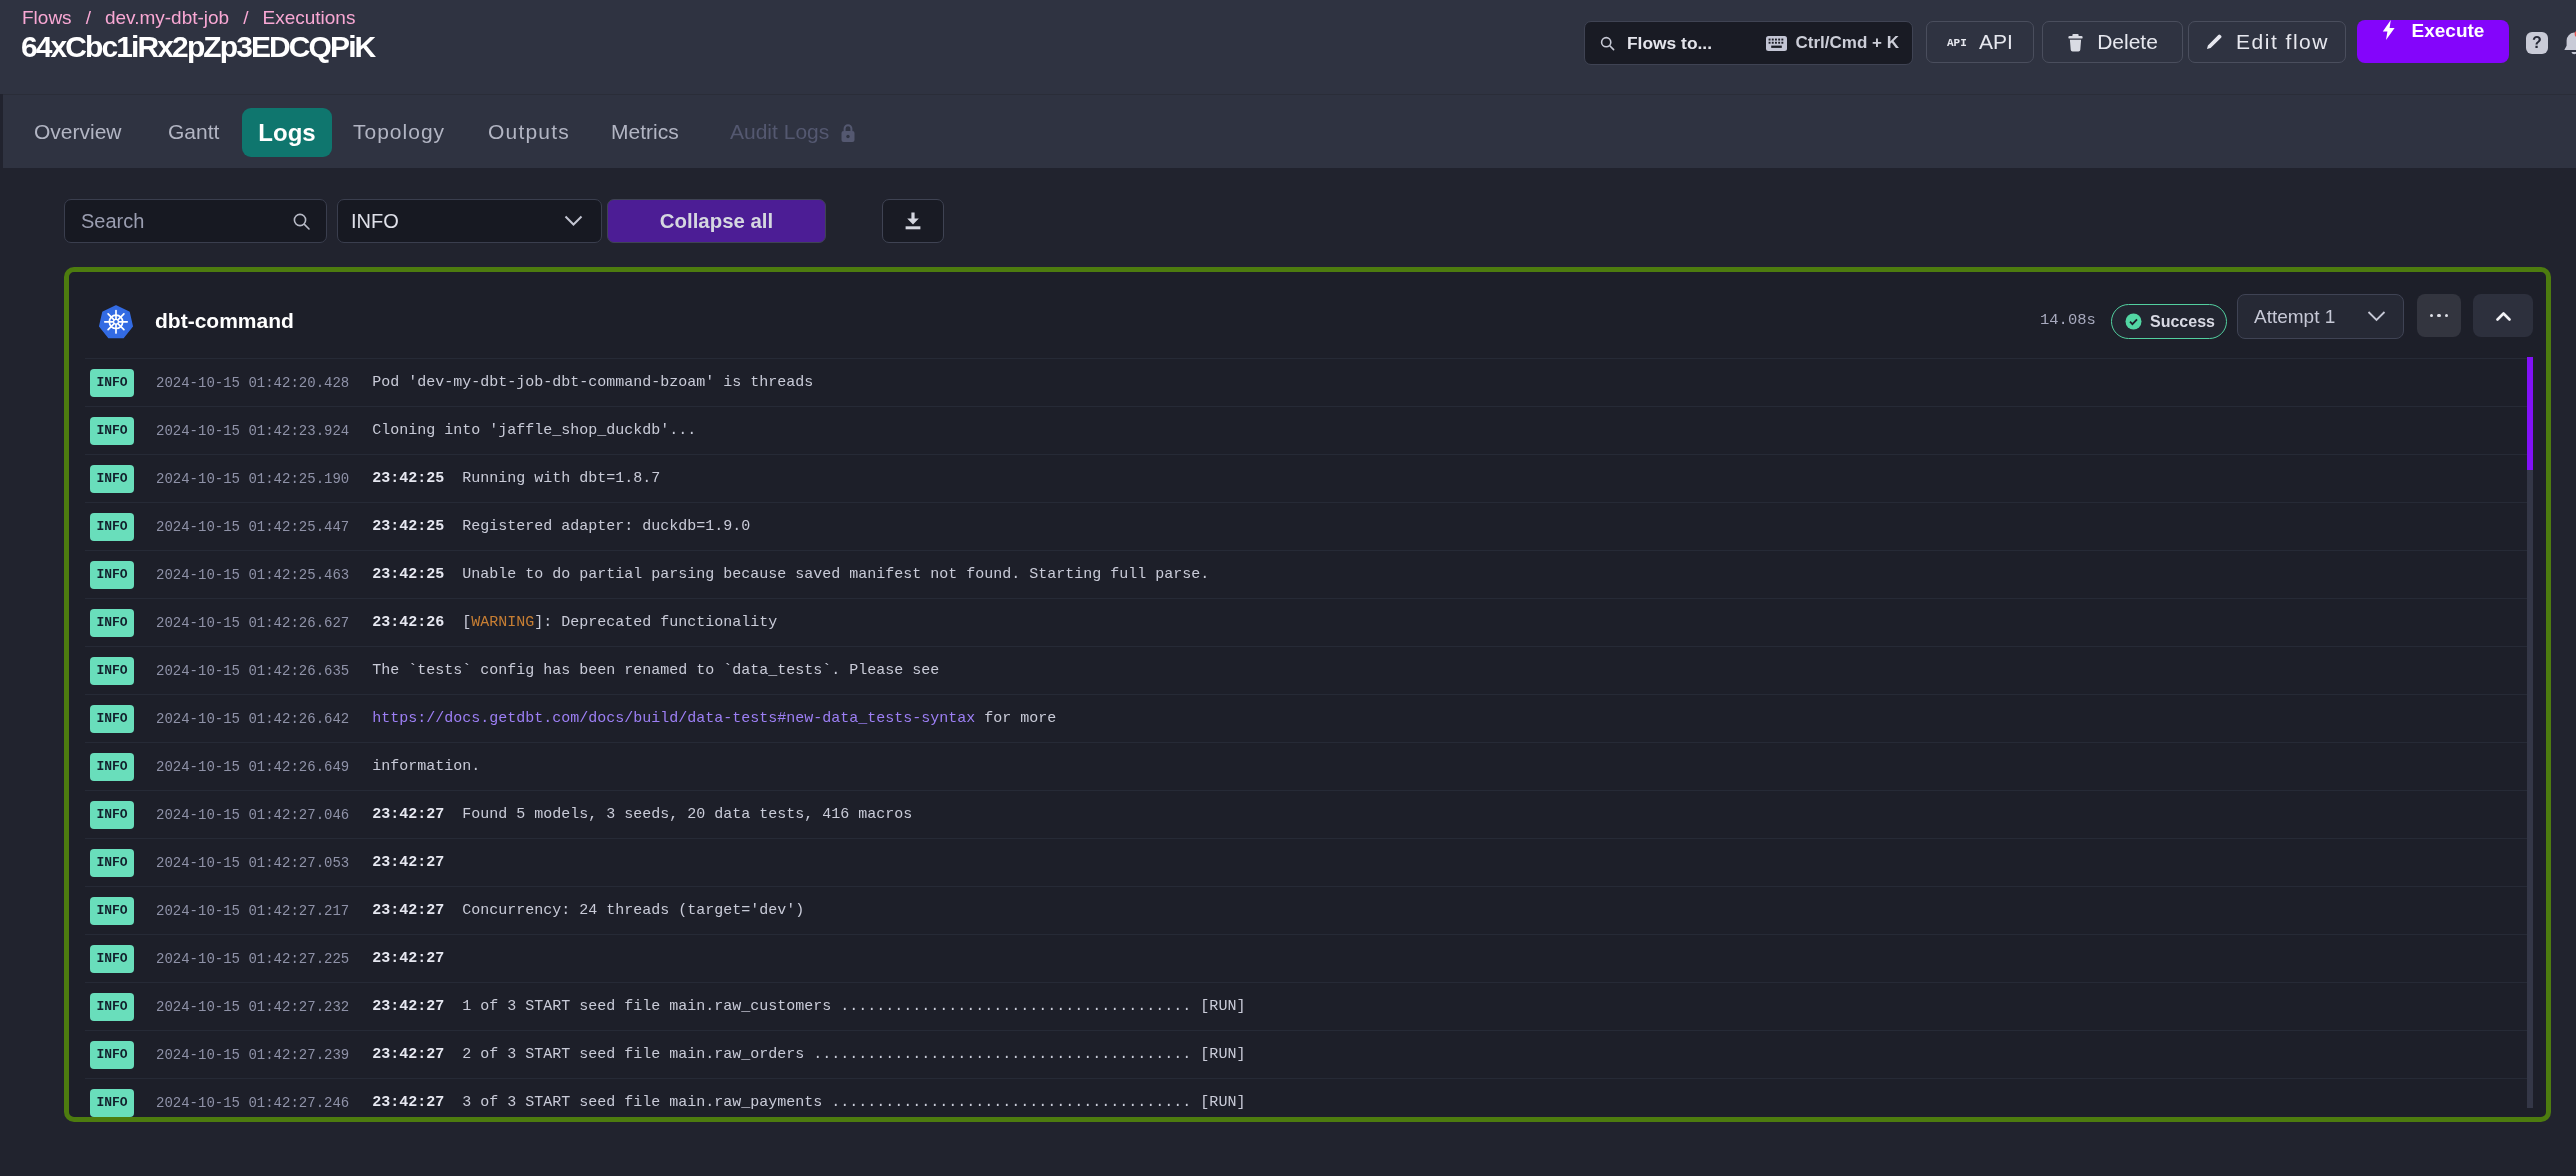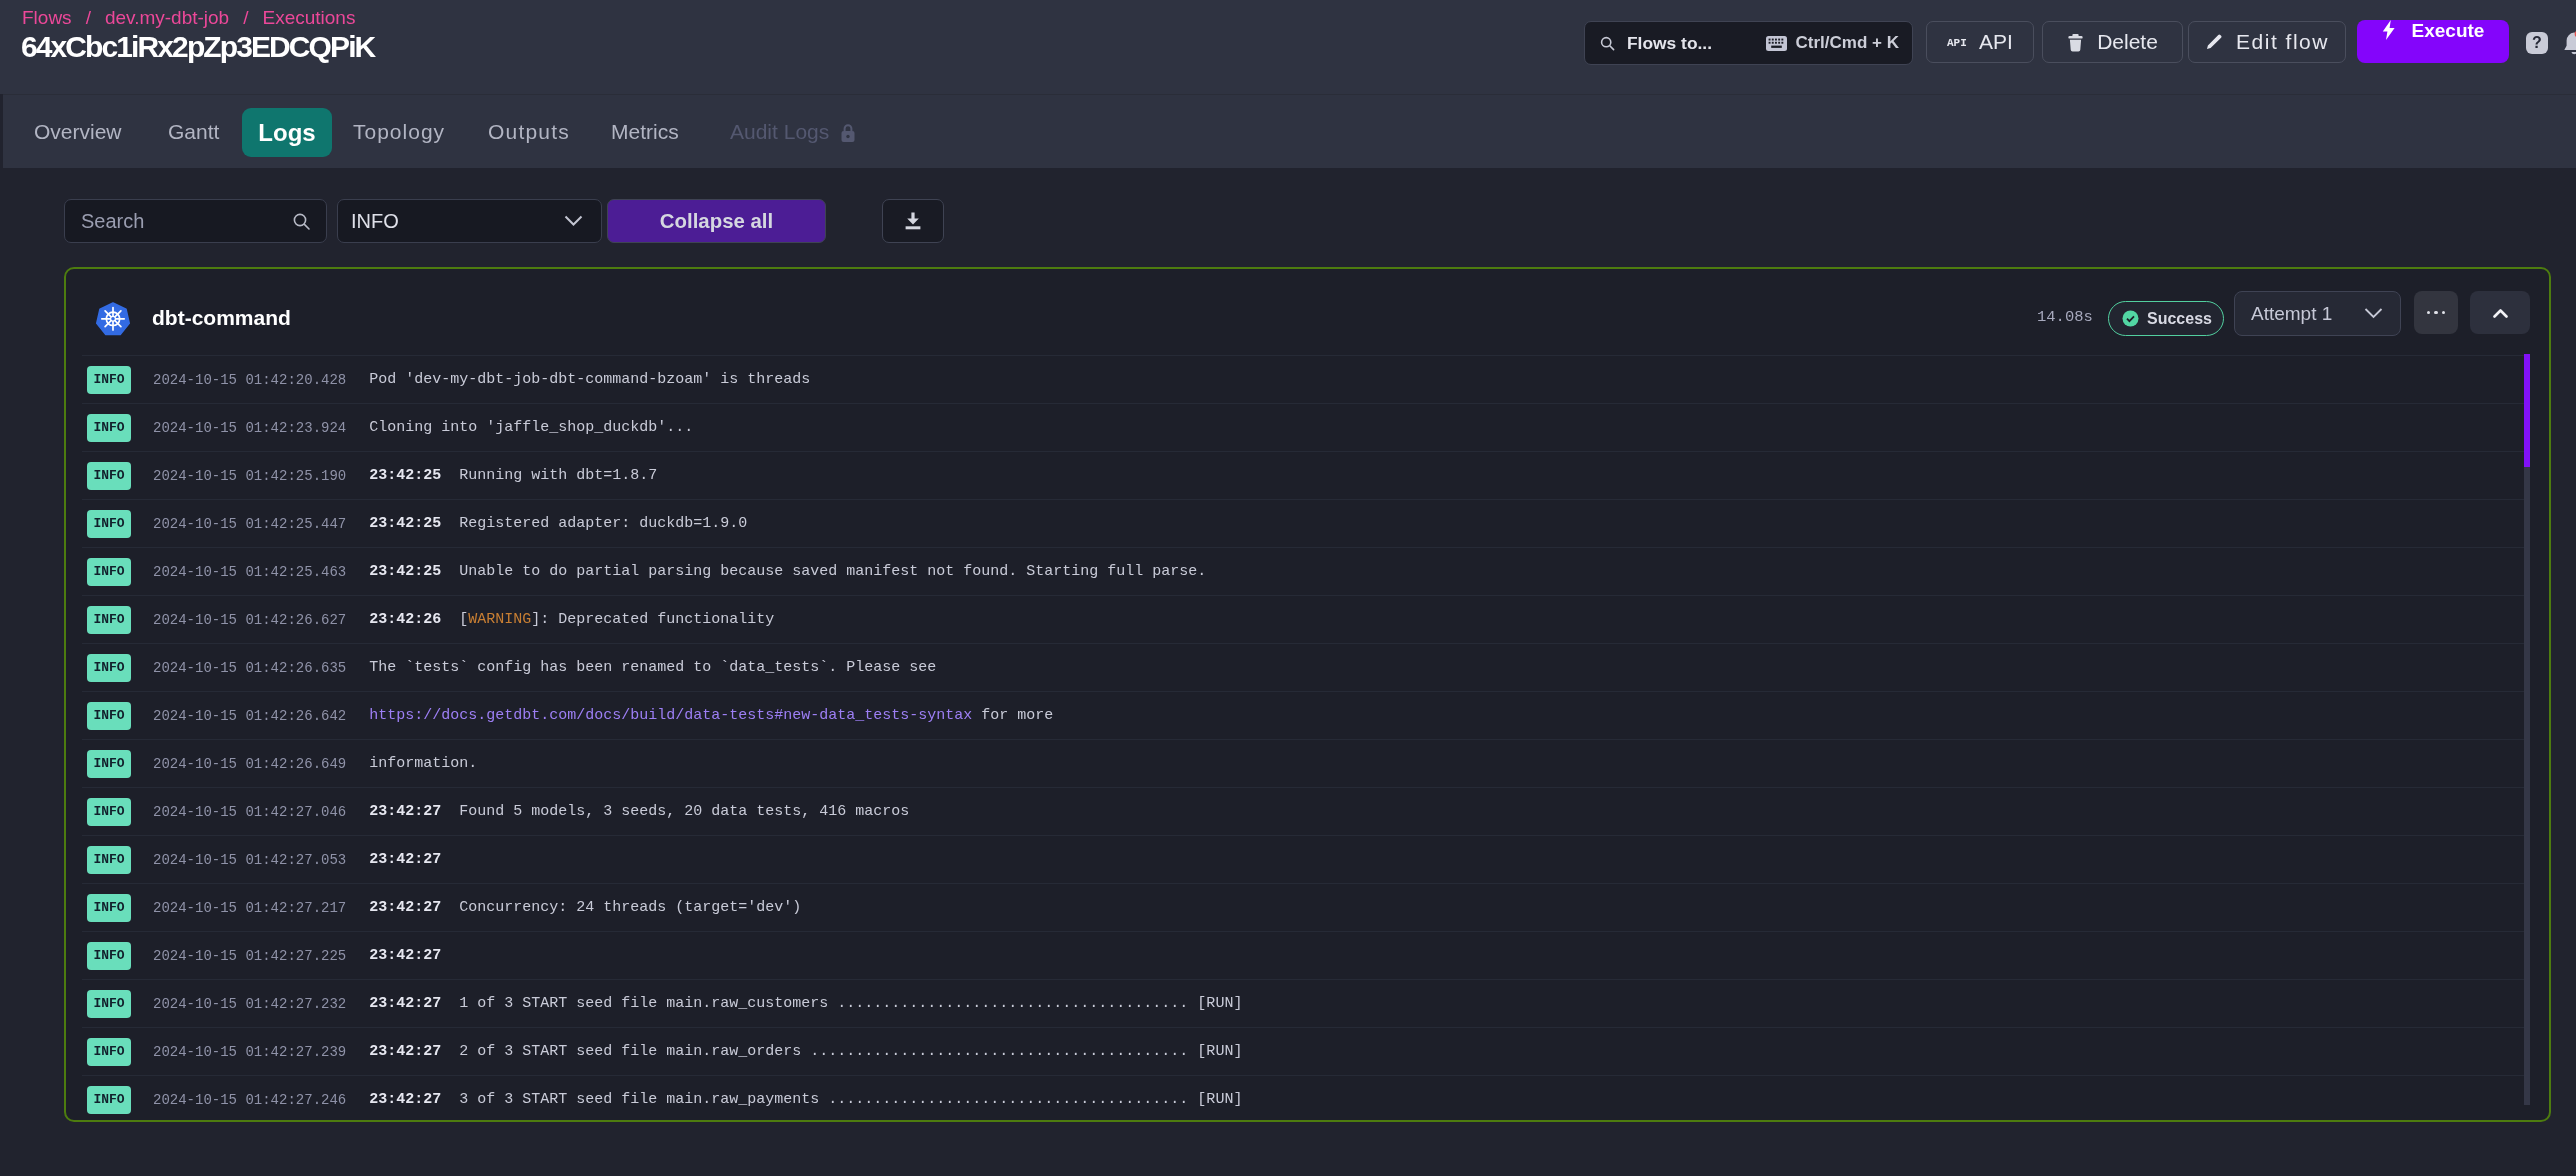--- a/index.html
+++ b/index.html
@@ -1,21 +1,21 @@
 <!DOCTYPE html>
 <html><head>
 <meta charset="utf-8">
 <style>
   * { margin:0; padding:0; box-sizing:border-box; }
   html,body { width:2576px; height:1176px; overflow:hidden; }
   body { background:#21232e; font-family:"Liberation Sans", sans-serif; position:relative; }
 
   
   #topbar { position:absolute; left:0; top:0; width:2576px; height:94px; background:#2f3341; }
-  #crumbs { position:absolute; left:22px; top:7px; font-size:19px; color:#ec4899; display:flex; gap:14px; }
+  #crumbs { position:absolute; left:22px; top:7px; font-size:19px; color:#f9a8d4; display:flex; gap:14px; }
   #title { position:absolute; left:21px; top:30px; font-size:30px; font-weight:bold; color:#ffffff; letter-spacing:-1.9px; }
 
   
   .tbtn { position:absolute; top:21px; height:42px; border:1px solid #4a4e5d; border-radius:7px;
           display:flex; align-items:center; justify-content:center; color:#e7e8ef; font-size:21px; gap:13px; }
   #jumpbox { position:absolute; left:1584px; top:21px; width:329px; height:44px; background:#191b24;
              border:1px solid #3f4353; border-radius:7px; display:flex; align-items:center; }
   #jumpbox .jt { color:#e4e5ec; font-size:17.4px; font-weight:600; }
   #jumpbox .kbd { color:#ccced8; font-size:17px; font-weight:600; }
   #apibtn  { left:1926px; width:108px; gap:10px; }
@@ -38,21 +38,21 @@
   #searchbox { left:64px; width:263px; display:flex; align-items:center; justify-content:space-between; padding:0 15px 0 16px; }
   #searchbox .ph { color:#9a9db0; font-size:20px; }
   #infosel { left:337px; width:265px; display:flex; align-items:center; justify-content:space-between; padding:0 18px 0 13px; }
   #infosel .tx { color:#dfe0e9; font-size:20px; }
   #collapsebtn { left:607px; width:219px; background:#4c1d95; border-color:#3f4353; display:flex; align-items:center; justify-content:center;
                  color:#d5d7e0; font-size:20.4px; font-weight:600; }
   #dlbtn { left:882px; width:62px; background:#191b24; border-color:#3f4353; display:flex; align-items:center; justify-content:center; }
 
   
   #panel { position:absolute; left:64px; top:267px; width:2487px; height:855px; background:#1d1f29;
-           border:2px solid #4d7c0f; border-radius:10px; }
+           border:5px solid #4d7c0f; border-radius:10px; }
   #phead { position:absolute; left:0; top:0; width:100%; height:86px; }
   #k8s { position:absolute; left:30px; top:33px; }
   #ptitle { position:absolute; left:86px; top:37px; font-size:21px; font-weight:bold; color:#ffffff; }
   #dur { position:absolute; left:1971px; top:39px; font-family:"Liberation Mono", monospace; font-size:15.5px; color:#a7a9bd; }
   #successpill { position:absolute; left:2042px; top:32px; width:116px; height:35px; border:1px solid #52cf9f; border-radius:18px;
                  background:#222530; display:flex; align-items:center; padding-left:13px; gap:8px; }
   #successpill .tx { color:#d8d9e3; font-size:16px; font-weight:600; }
   #attempt { position:absolute; left:2168px; top:22px; width:167px; height:45px; background:#262935; border:1px solid #3f4354;
              border-radius:8px; display:flex; align-items:center; justify-content:space-between; padding:0 17px 0 16px;
              color:#c6c8d6; font-size:19px; }

